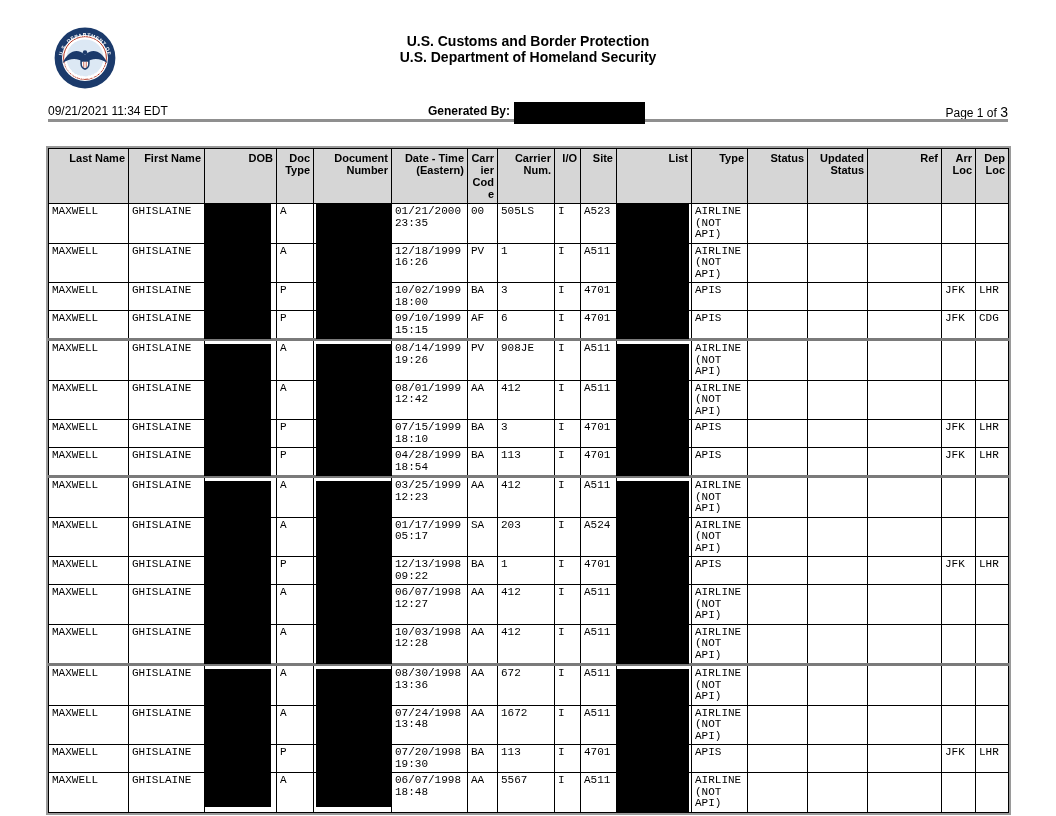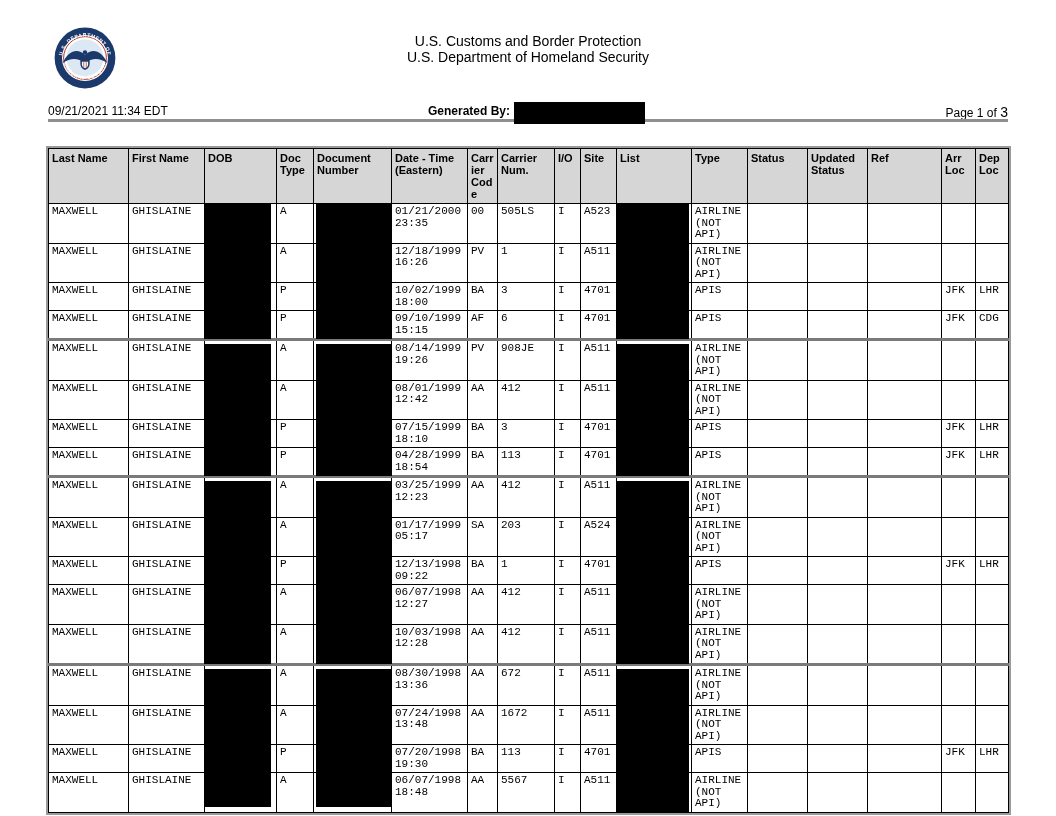--- a/index.html
+++ b/index.html
@@ -8,21 +8,21 @@
     width:1056px; height:816px; background:#fff; overflow:hidden;
     font-family:"Liberation Sans", sans-serif; color:#000;
   }
   .page { position:relative; width:1056px; height:816px; }
 
   
   .doc-header { position:relative; height:148px; }
   .seal { position:absolute; left:54px; top:26px; }
   .titles {
     position:absolute; top:33px; left:0; width:100%;
-    text-align:center; font-weight:normal; font-size:14px; line-height:16px;
+    text-align:center; font-weight:bold; font-size:14px; line-height:16px;
   }
   .gen-date { position:absolute; left:48px; top:104px; font-size:12px;text-align:center; }
   .gen-by { position:absolute; left:428px; top:104px; font-size:12px; z-index:3; white-space:nowrap;font-weight:bold; }
   .redact-box {
     display:inline-block; vertical-align:top; margin-left:4px; margin-top:-2px;
     width:131px; height:22px; background:#000;
   }
   .page-no { position:absolute; right:48px; top:104px; font-size:12px; }
   .page-total { font-size:14px; }
   .rule { position:absolute; left:48px; right:48px; top:119px; height:3px; background:#8f8f8f; }
@@ -33,21 +33,21 @@
     border:1px solid #000; outline:2px solid #9a9a9a;
   }
   col.c-lastName{width:80px} col.c-firstName{width:76px} col.c-dob{width:72px}
   col.c-docType{width:37px} col.c-docNumber{width:78px} col.c-dateTime{width:76px}
   col.c-carrierCode{width:30px} col.c-carrierNum{width:57px} col.c-io{width:26px}
   col.c-site{width:36px} col.c-insp{width:75px} col.c-type{width:56px}
   col.c-status{width:60px} col.c-updatedStatus{width:60px} col.c-ref{width:74px}
   col.c-arrLoc{width:34px} col.c-depLoc{width:33px}
 
   th {
-    background:#d6d6d6; border:1px solid #000; text-align:left; vertical-align:top;
+    background:#d6d6d6; border:1px solid #000; text-align:right; vertical-align:top;
     font-size:11px; font-weight:bold; line-height:12px; padding:3px 3px;
     overflow-wrap:break-word; height:40px;
   }
   td {
     border:1px solid #000; vertical-align:top; position:relative;
     font-family:"Liberation Mono", monospace; font-size:11px; line-height:11.5px;
     padding:2px 3px; overflow-wrap:break-word;
   }
   tr.h-3 td { height:38px; }
   tr.h-2 td { height:28px; }

